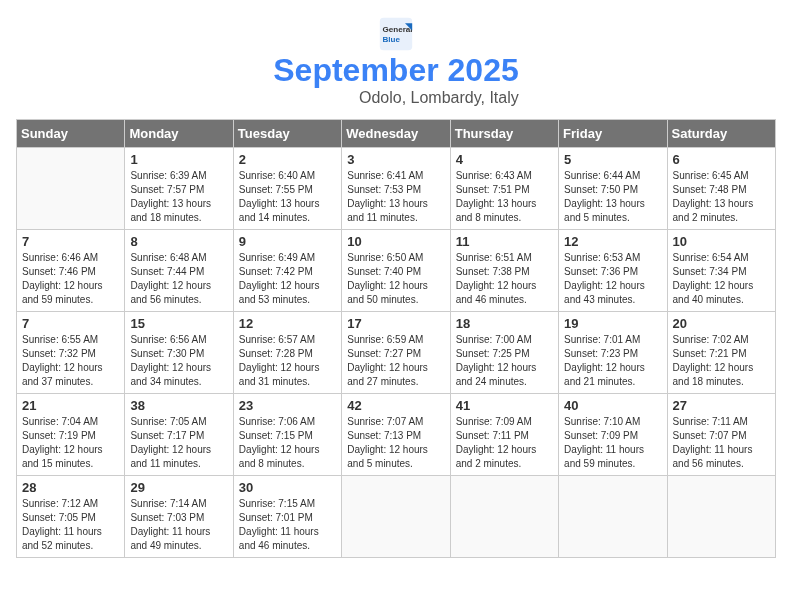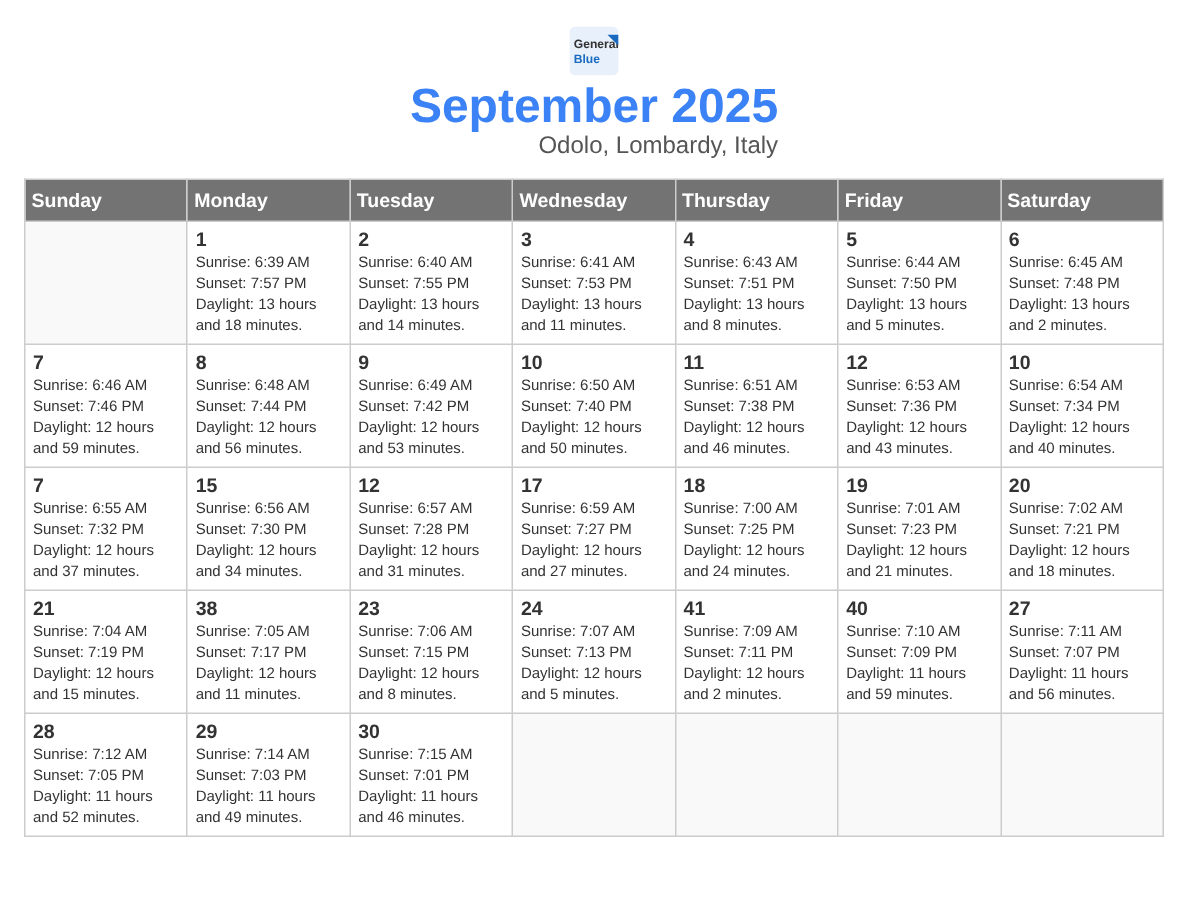--- a/index.html
+++ b/index.html
@@ -199,21 +199,21 @@
         </td>
         <td>
           <span class="day-number">38</span>
           <div class="day-info">Sunrise: 7:05 AM<br>Sunset: 7:17 PM<br>Daylight: 12 hours<br>and 11 minutes.</div>
         </td>
         <td>
           <span class="day-number">23</span>
           <div class="day-info">Sunrise: 7:06 AM<br>Sunset: 7:15 PM<br>Daylight: 12 hours<br>and 8 minutes.</div>
         </td>
         <td>
-          <span class="day-number">24</span>
+          <span class="day-number">42</span>
           <div class="day-info">Sunrise: 7:07 AM<br>Sunset: 7:13 PM<br>Daylight: 12 hours<br>and 5 minutes.</div>
         </td>
         <td>
           <span class="day-number">41</span>
           <div class="day-info">Sunrise: 7:09 AM<br>Sunset: 7:11 PM<br>Daylight: 12 hours<br>and 2 minutes.</div>
         </td>
         <td>
           <span class="day-number">40</span>
           <div class="day-info">Sunrise: 7:10 AM<br>Sunset: 7:09 PM<br>Daylight: 11 hours<br>and 59 minutes.</div>
         </td>

